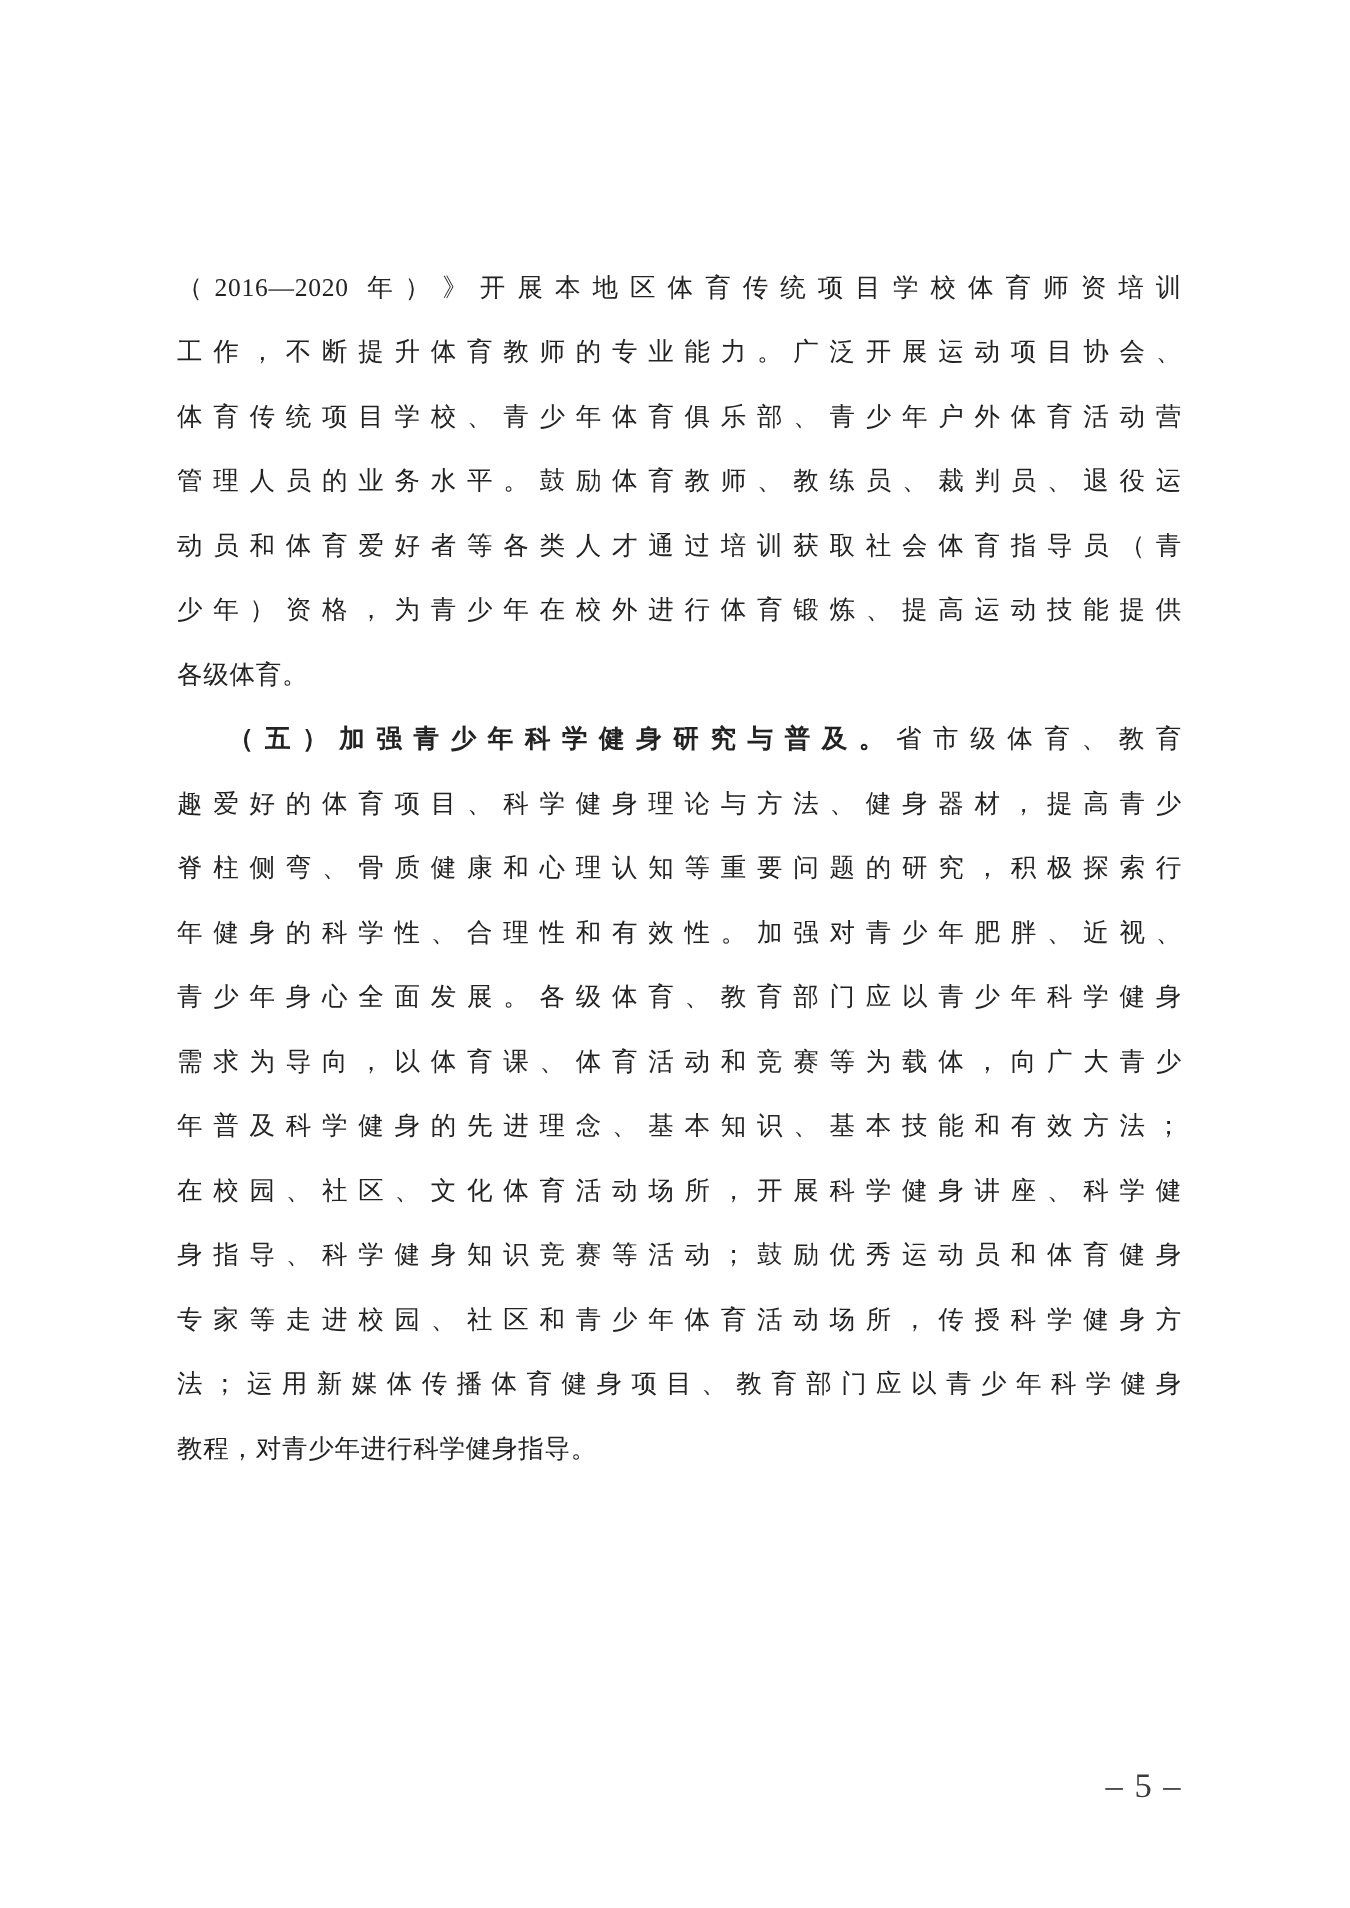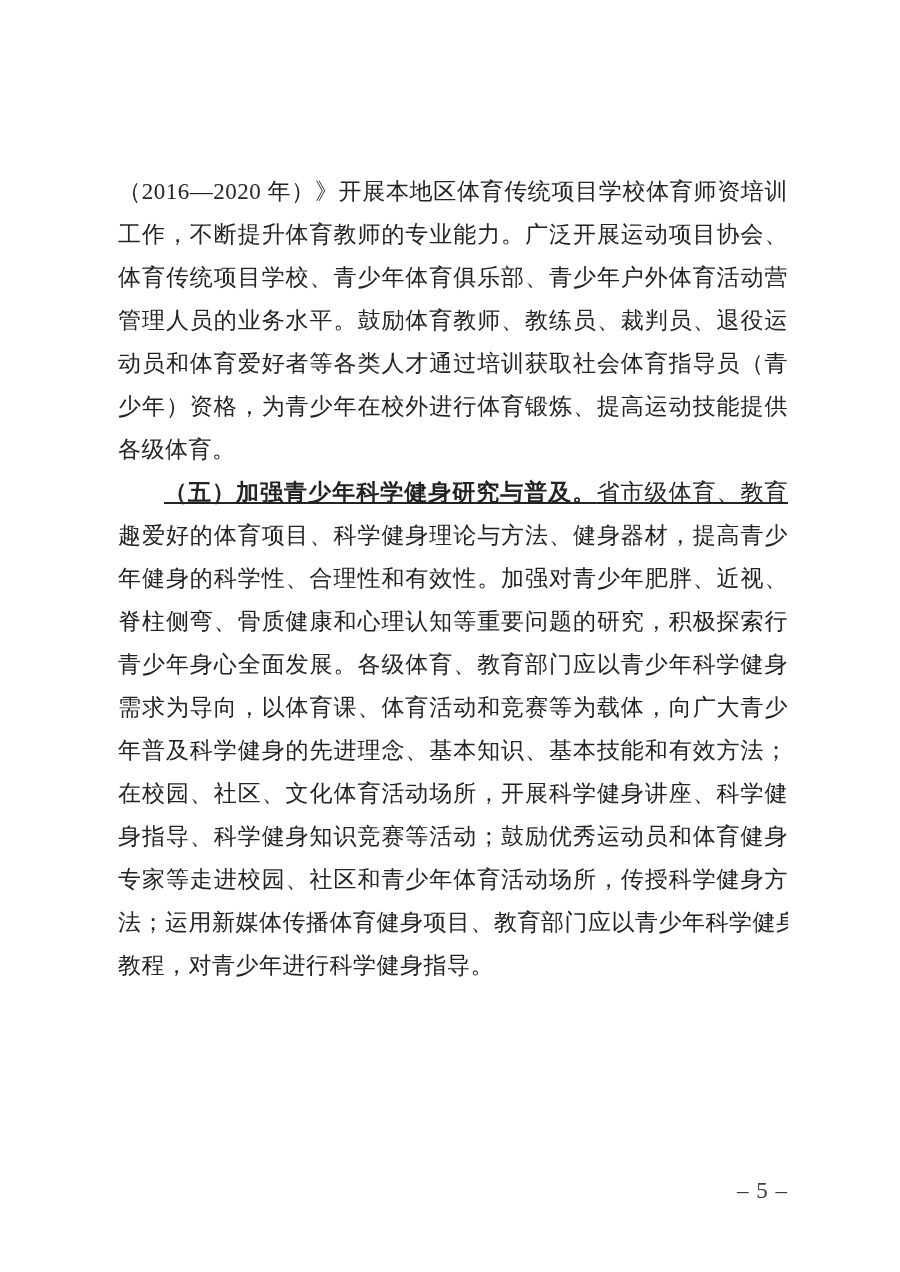--- a/index.html
+++ b/index.html
@@ -25,33 +25,32 @@
     left: 118px;
     top: 170px;
     width: 670px;
     color: var(--text-color);
   }
   .paragraph { width: 670px; }
   .line {
     width: 670px;
     height: 43px;
     line-height: 43px;
-    font-size: 23px;
+    font-size: 17px;
     letter-spacing: 0.5px;
     text-align: justify;
     text-align-last: justify;
     overflow: hidden;
     white-space: nowrap;
   }
   .line.last-line {
     text-align-last: left;
   }
   .line.indented {
     text-indent: 2em;
-    text-decoration: underline;
   }
   .bold { font-weight: bold; }
   .footer {
     position: absolute;
     top: 1176px;
     right: 112px;
     height: 30px;
     line-height: 30px;
     font-size: 23px;
     color: #3a3a3a;
@@ -68,22 +67,22 @@
         <div class="line"><span>工作，不断提升体育教师的专业能力。广泛开展运动项目协会、</span></div>
         <div class="line"><span>体育传统项目学校、青少年体育俱乐部、青少年户外体育活动营</span></div>
         <div class="line"><span>管理人员的业务水平。鼓励体育教师、教练员、裁判员、退役运</span></div>
         <div class="line"><span>动员和体育爱好者等各类人才通过培训获取社会体育指导员（青</span></div>
         <div class="line"><span>少年）资格，为青少年在校外进行体育锻炼、提高运动技能提供</span></div>
         <div class="line last-line"><span>各级体育。</span></div>
       </div>
       <div class="paragraph">
         <div class="line indented"><span class="bold">（五）加强青少年科学健身研究与普及。</span><span>省市级体育、教育</span></div>
         <div class="line"><span>趣爱好的体育项目、科学健身理论与方法、健身器材，提高青少</span></div>
+        <div class="line"><span>脊柱侧弯、骨质健康和心理认知等重要问题的研究，积极探索行</span></div>
         <div class="line"><span>年健身的科学性、合理性和有效性。加强对青少年肥胖、近视、</span></div>
-        <div class="line"><span>脊柱侧弯、骨质健康和心理认知等重要问题的研究，积极探索行</span></div>
         <div class="line"><span>青少年身心全面发展。各级体育、教育部门应以青少年科学健身</span></div>
         <div class="line"><span>需求为导向，以体育课、体育活动和竞赛等为载体，向广大青少</span></div>
         <div class="line"><span>年普及科学健身的先进理念、基本知识、基本技能和有效方法；</span></div>
         <div class="line"><span>在校园、社区、文化体育活动场所，开展科学健身讲座、科学健</span></div>
         <div class="line"><span>身指导、科学健身知识竞赛等活动；鼓励优秀运动员和体育健身</span></div>
         <div class="line"><span>专家等走进校园、社区和青少年体育活动场所，传授科学健身方</span></div>
         <div class="line"><span>法；运用新媒体传播体育健身项目、教育部门应以青少年科学健身</span></div>
         <div class="line last-line"><span>教程，对青少年进行科学健身指导。</span></div>
       </div>
     </div>

